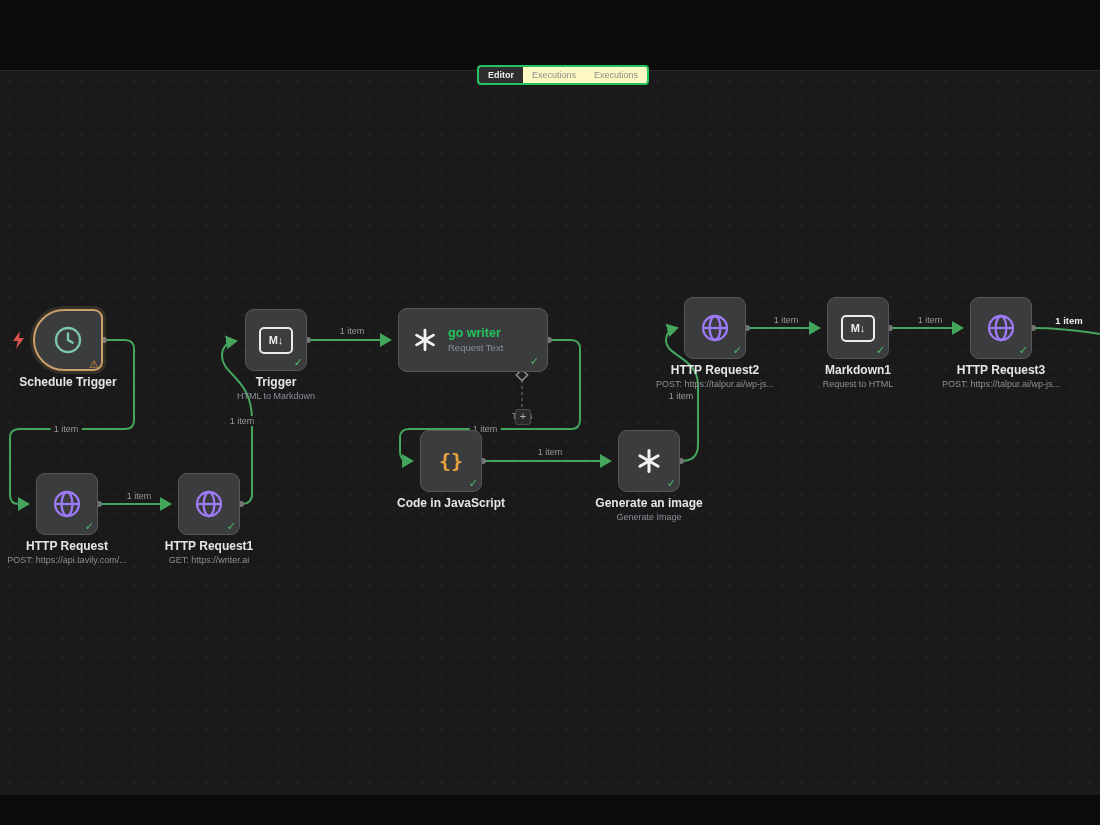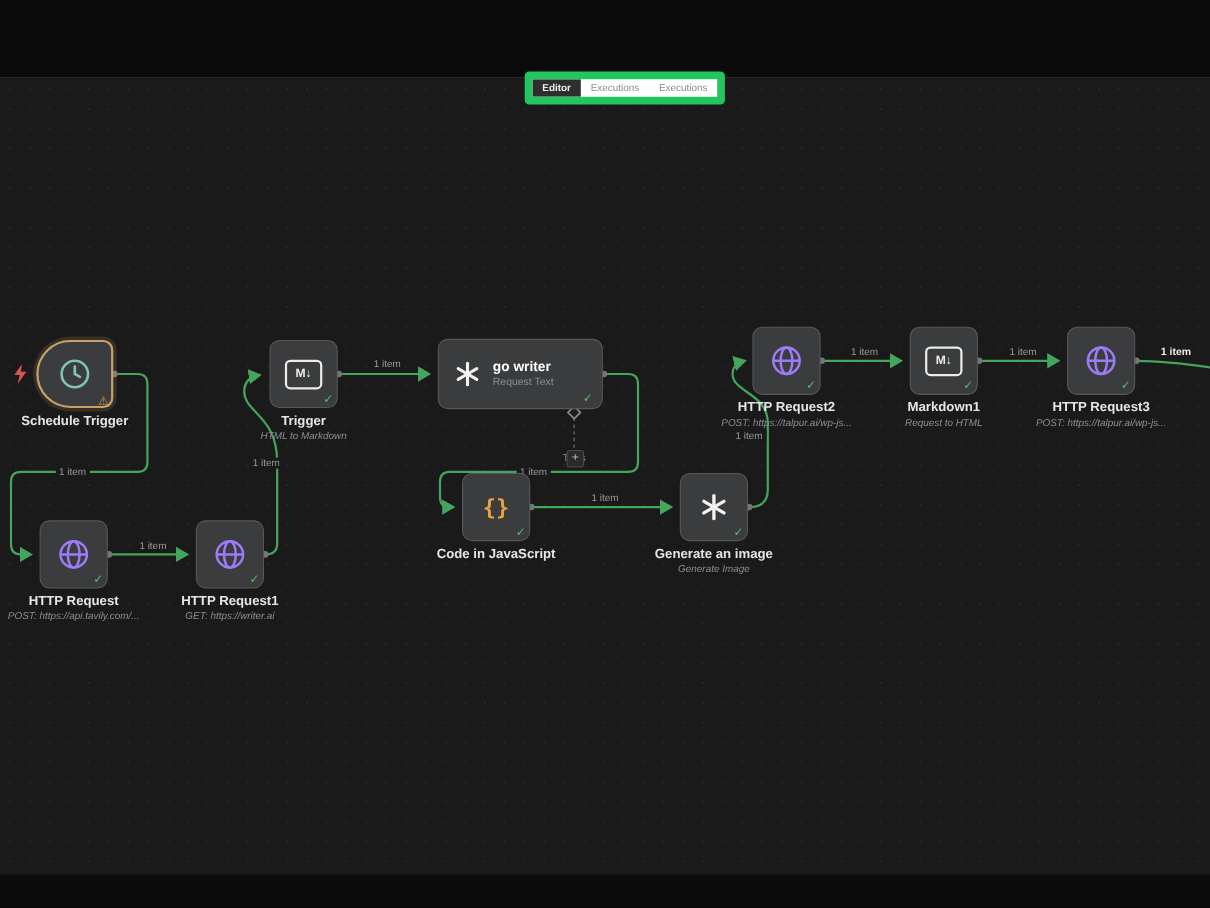--- a/index.html
+++ b/index.html
@@ -4,43 +4,43 @@
 <style>
   html,body{margin:0;padding:0;background:#000;}
   .screen{position:relative;width:1100px;height:825px;overflow:hidden;
     font-family:"Liberation Sans","DejaVu Sans",sans-serif;background:#0b0b0b;}
   .canvas{position:absolute;inset:0;background:#1a1a1a;
     background-image:radial-gradient(circle,#262626 1px,transparent 1.3px);
     background-size:18px 18px;}
   .topbar{position:absolute;top:0;left:0;width:100%;height:70px;background:#0b0b0b;z-index:30;}
   .bottombar{position:absolute;bottom:0;left:0;width:100%;height:30px;background:#0b0b0b;z-index:30;}
   .topline{position:absolute;top:70px;left:0;width:100%;height:1px;background:#2a2a2a;z-index:31;}
-  .tabs{position:absolute;left:477px;top:65px;display:flex;z-index:40;background:#ffffff;
-    border:7px solid #22c55e;border-radius:4px;overflow:hidden;}
+  .tabs{position:absolute;left:477px;top:65px;display:flex;z-index:40;background:#fef9c3;
+    border:2px solid #22c55e;border-radius:4px;overflow:hidden;}
   .tab{padding:3px 9px;font-size:9px;color:#8b8b8b;cursor:pointer;white-space:nowrap;}
   .tab.active{background:#2e2e2e;color:#f0f0f0;font-weight:700;}
   .wires{position:absolute;inset:0;z-index:5;}
   .wire{fill:none;stroke:#44a55c;stroke-width:2;}
   .node{position:absolute;z-index:10;cursor:pointer;}
   .node-box{position:relative;width:62px;height:62px;background:#3b3c3e;border:1.5px solid #55575a;
     border-radius:9px;display:flex;align-items:center;justify-content:center;box-sizing:border-box;}
   .node-box.wide{width:150px;height:64px;justify-content:flex-start;padding:0 13px;gap:10px;}
   .node-box.trigger{width:70px;border-radius:34px 10px 10px 34px;border:2px solid #c9a06a;
     box-shadow:0 0 0 3px rgba(201,160,106,.16);}
   .node-title{position:absolute;left:50%;transform:translateX(-50%);top:66px;width:220px;
     text-align:center;font-size:12px;font-weight:600;color:#e6e6e6;white-space:nowrap;}
   .node-sub{position:absolute;left:50%;transform:translateX(-50%);top:82px;width:240px;
-    text-align:center;font-size:9px;color:#8a8f98;white-space:nowrap;font-style:italic;}
+    text-align:center;font-size:9px;color:#8a8f98;white-space:nowrap;}
   .check{position:absolute;right:3px;bottom:1px;color:#4cbf6b;font-size:11px;font-weight:700;}
   .warn{position:absolute;right:2px;bottom:-2px;color:#d9953f;font-size:11px;}
   .md-icon{width:30px;height:23px;border:2px solid #ececec;border-radius:5px;display:flex;
     align-items:center;justify-content:center;font-size:11px;font-weight:700;color:#ececec;}
   .code-icon{font-family:"DejaVu Sans Mono",monospace;font-size:20px;font-weight:700;color:#e8a33d;}
   .gw-text{display:flex;flex-direction:column;line-height:1.25;}
-  .gw-title{font-size:12.5px;font-weight:700;color:#ffffff;}
+  .gw-title{font-size:12.5px;font-weight:700;color:#22c55e;}
   .gw-sub{font-size:9.5px;color:#8a8f98;}
   .item-label{position:absolute;transform:translate(-50%,-50%);font-size:9px;color:#9a9a9a;
     background:#1a1a1a;padding:0 3px;z-index:8;white-space:nowrap;}
   .item-label.bold{color:#ededed;font-weight:700;font-size:9.5px;}
   .tools-label{position:absolute;transform:translate(-50%,-50%);left:522px;top:388px;font-size:9px;
     color:#8a8f98;background:#1a1a1a;padding:0 3px;z-index:8;margin-top:28px;}
   .plus-btn{position:absolute;left:515px;top:409px;width:14px;height:14px;background:#2a2a2a;
     border:1px solid #4a4a4a;border-radius:3px;color:#b5b5b5;font-size:11px;line-height:12px;
     text-align:center;z-index:10;cursor:pointer;}
 </style>

